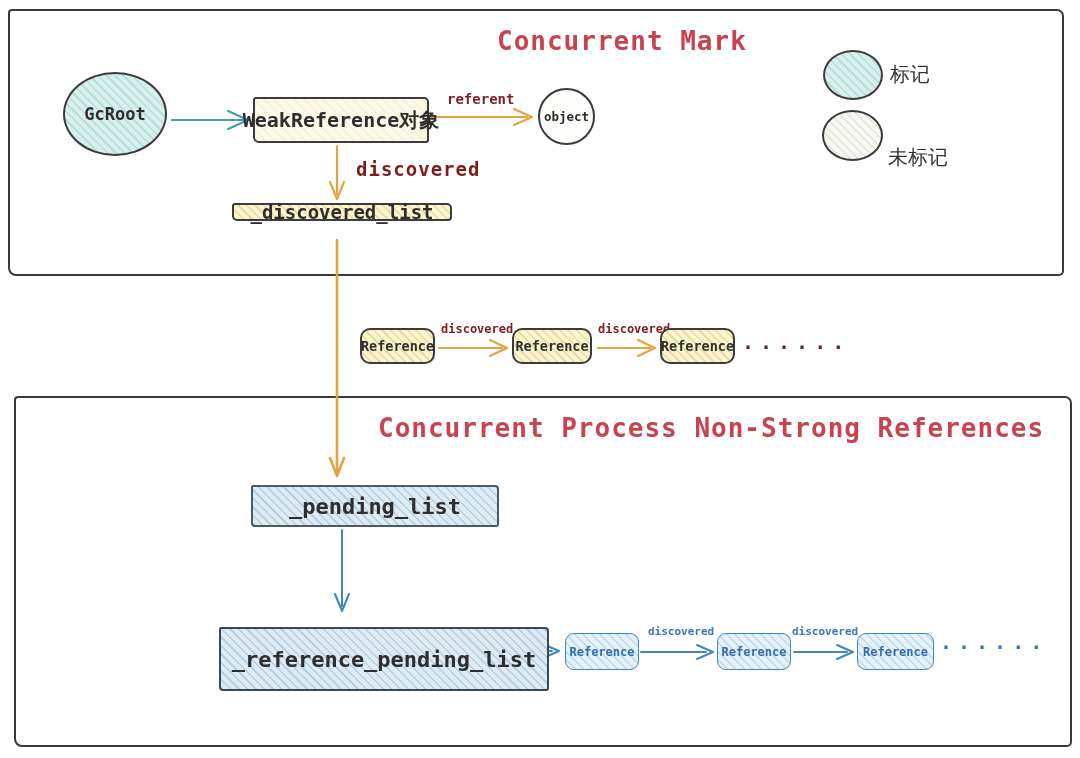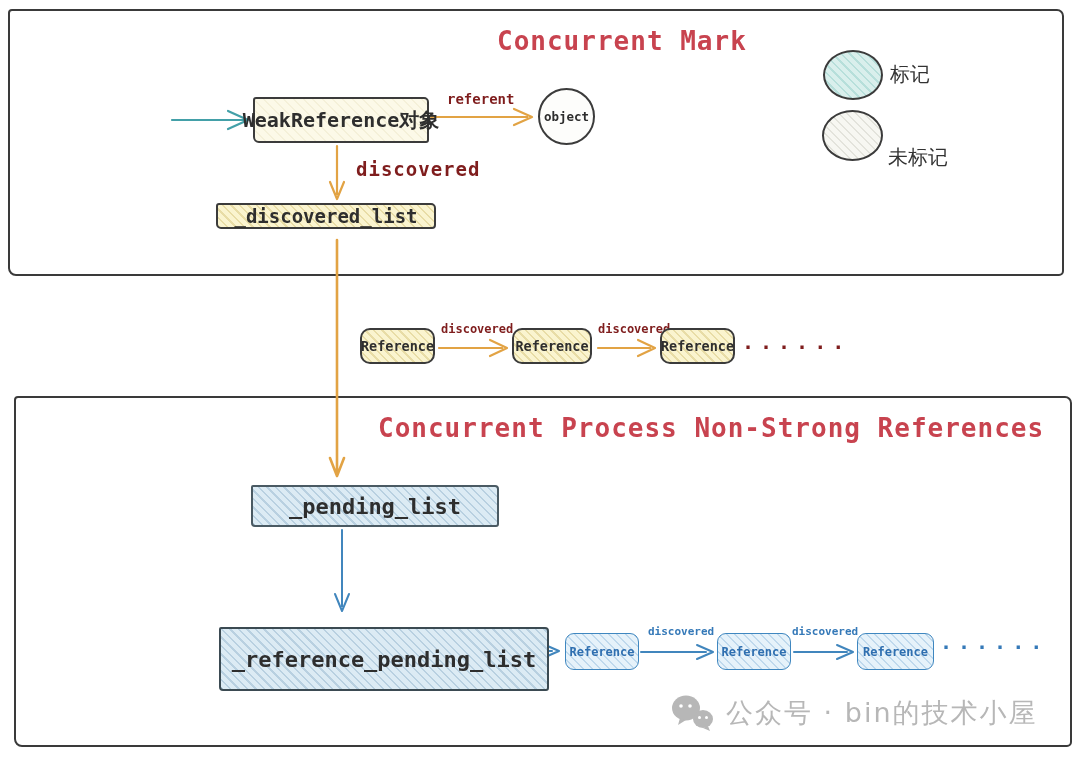--- a/index.html
+++ b/index.html
@@ -19,21 +19,21 @@
   .hatch-cyan{background:repeating-linear-gradient(45deg, rgba(104,186,178,0.30) 0 1.6px, transparent 1.6px 6px), #d9efec;}
   .hatch-yellow{background:repeating-linear-gradient(45deg, rgba(205,185,105,0.40) 0 1.5px, transparent 1.5px 6px), #faf4cf;}
   .hatch-cream{background:repeating-linear-gradient(45deg, rgba(215,205,155,0.20) 0 1.4px, transparent 1.4px 7px), #fcf9e8;}
   .hatch-blue{background:repeating-linear-gradient(45deg, rgba(118,158,188,0.35) 0 1.6px, transparent 1.6px 6px), #dcebf4;margin-left:26px;}
   .hatch-blue2{background:repeating-linear-gradient(45deg, rgba(120,170,212,0.35) 0 1.4px, transparent 1.4px 6px), #e6f2fa;}
   .hatch-white{background:repeating-linear-gradient(45deg, rgba(175,175,162,0.28) 0 1.4px, transparent 1.4px 6px), #f7f7f2;}
 
   #gcroot{left:63px;top:72px;width:104px;height:84px;border:2.5px solid #3b3b3b;border-radius:50%;font-size:17px;}
   #weakref{left:253px;top:97px;width:176px;height:46px;border:2px solid #3b3b3b;border-radius:3px 5px 3px 6px;font-size:20px;font-family:"DejaVu Sans Mono","DejaVu Sans",monospace;}
   #objnode{left:538px;top:88px;width:57px;height:57px;border:2px solid #3b3b3b;border-radius:50%;font-size:12.5px;}
-  #discovered-list{left:216px;top:203px;width:220px;height:26px;border:2px solid #3b3b3b;border-radius:3px 5px 4px 5px;font-size:19px;}
+  #discovered-list{left:232px;top:203px;width:220px;height:18px;border:2px solid #3b3b3b;border-radius:3px 5px 4px 5px;font-size:19px;}
   #pending-list{left:225px;top:485px;width:248px;height:42px;border:2px solid #4a5a63;border-radius:2px 4px 3px 4px;font-size:22px;}
   #ref-pending-list{left:193px;top:627px;width:330px;height:64px;border:2px solid #3b4a52;border-radius:2px 4px 3px 4px;font-size:22px;}
 
   .midref{top:328px;height:36px;border:2px solid #3b3b3b;border-radius:10px;font-size:13.5px;}
   #midref-0{left:360px;width:75px;}
   #midref-1{left:512px;width:80px;}
   #midref-2{left:660px;width:75px;}
 
   .botref{top:633px;height:37px;border:1.8px solid #3f87c0;border-radius:9px;font-size:12px;color:#2f6fb0;}
   #botref-0{left:565px;width:74px;}
@@ -86,20 +86,23 @@
     <path class="st-orange" d="M439,348 H502 M490,340 L507,348 L490,356"></path>
     <path class="st-orange" d="M598,348 H650 M638,340 L655,348 L638,356"></path>
     <path class="st-blue" d="M342,530 V606 M335,594 L342,611 L349,594"></path>
     <path class="st-blue" d="M526,651 H552 M543,644 L559,651 L543,658"></path>
     <path class="st-blue" d="M641,652 H706 M697,645 L713,652 L697,659"></path>
     <path class="st-blue" d="M794,652 H847 M837,645 L853,652 L837,659"></path>
   </svg>
 
   <div class="title" id="title-mark">Concurrent Mark</div>
 
+  <div class="node hatch-cyan" id="gcroot">
+    <span>GcRoot</span>
+  </div>
 
   <div class="node hatch-cream" id="weakref">
     <span>WeakReference对象</span>
   </div>
 
   <div class="node" id="objnode" style="background:#fdfdfb;align-items:center;">
     <span>object</span>
   </div>
 
   <div class="edge-label orange" id="lbl-referent">referent</div>
@@ -144,27 +147,14 @@
   <div class="edge-label blue" id="lbl-disc-bot-0">discovered</div>
   <div class="node botref hatch-blue2" id="botref-1">
     <span>Reference</span>
   </div>
   <div class="edge-label blue" id="lbl-disc-bot-1">discovered</div>
   <div class="node botref hatch-blue2" id="botref-2">
     <span>Reference</span>
   </div>
   <div class="edge-label blue" id="dots-bot">......</div>
 
-  <div id="watermark">
-    <svg width="46" height="38" viewBox="0 0 46 38">
-      <ellipse cx="16" cy="14" rx="14" ry="12.5" fill="#b7b7b7"></ellipse>
-      <path d="M10 24 L8 31 L16 26 Z" fill="#b7b7b7"></path>
-      <circle cx="11" cy="12" r="1.8" fill="#ffffff"></circle>
-      <circle cx="20" cy="12" r="1.8" fill="#ffffff"></circle>
-      <ellipse cx="33" cy="25" rx="10" ry="9" fill="#b7b7b7"></ellipse>
-      <path d="M38 32 L40 37 L33 34 Z" fill="#b7b7b7"></path>
-      <circle cx="29.5" cy="23.5" r="1.5" fill="#ffffff"></circle>
-      <circle cx="36.5" cy="23.5" r="1.5" fill="#ffffff"></circle>
-    </svg>
-    <span id="watermark-text">公众号 · bin的技术小屋</span>
-  </div>
 
 </div>
 
 </body></html>

